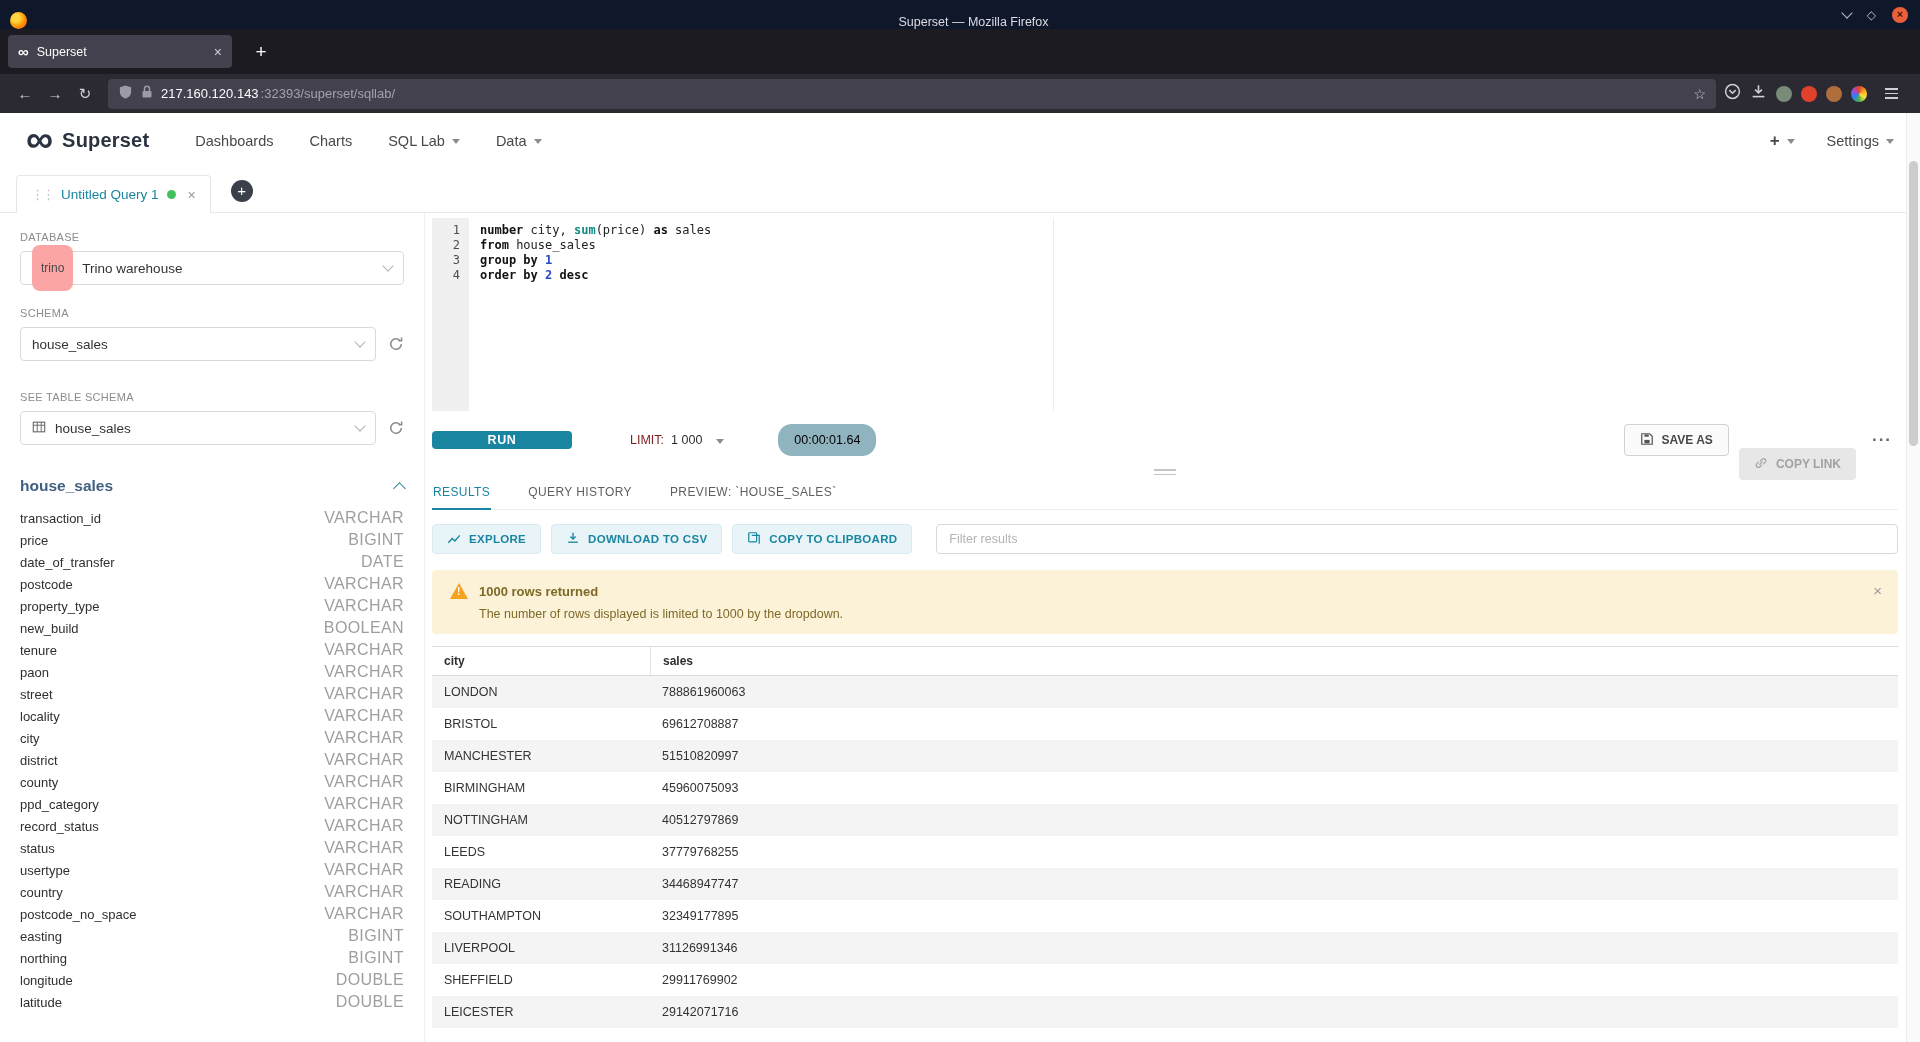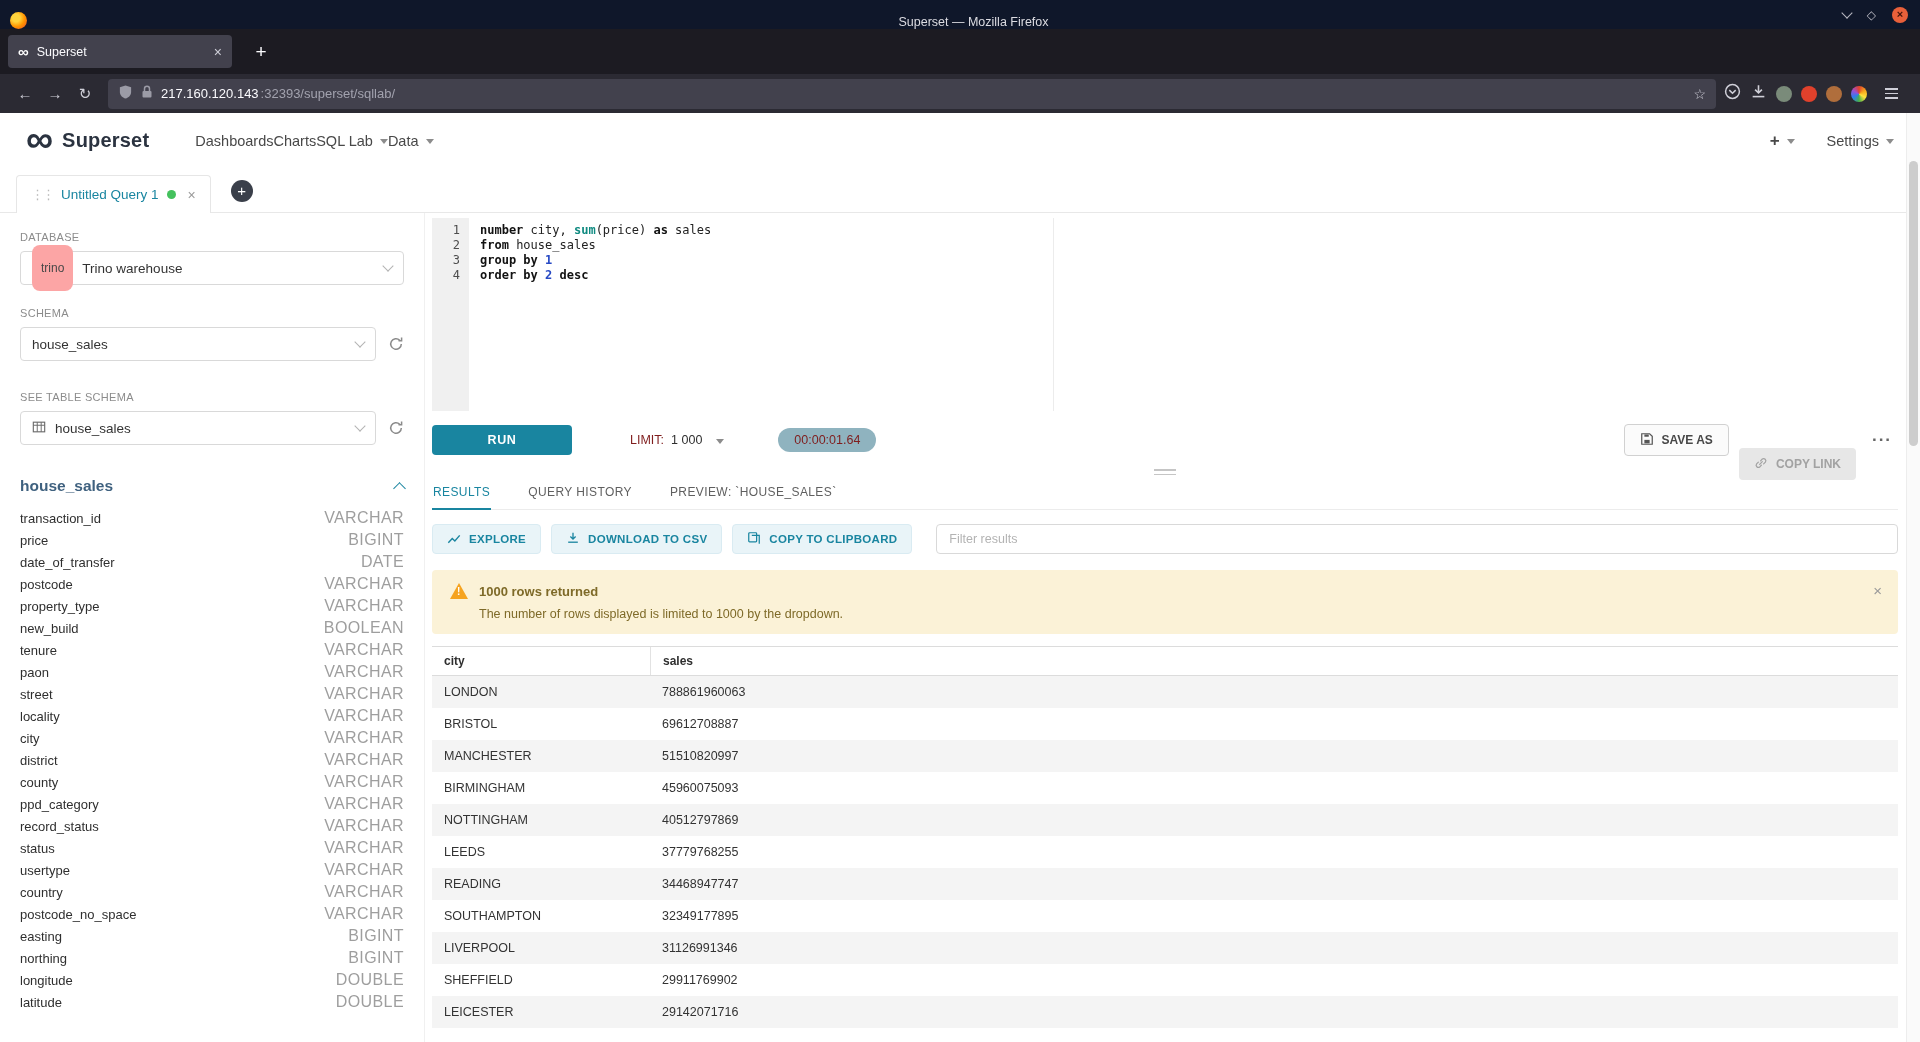--- a/index.html
+++ b/index.html
@@ -39,21 +39,21 @@
   .menu-btn { display:flex; flex-direction:column; gap:3px; width:30px; height:28px;
               align-items:center; justify-content:center; border-radius:4px; }
   .menu-btn i { display:block; width:13px; height:1.6px; background:#cfcfd8; }
   .nav-right { display:flex; align-items:center; gap:9px; padding-right:4px; }
 
   
   .app-header { height:55px; background:#fff; display:flex; align-items:center; padding:0 26px; }
   .brand { display:flex; align-items:center; gap:9px; }
   .brand-logo { font-size:38px; font-weight:bold; color:#2b3340; line-height:1; margin-top:-4px; }
   .brand-name { font-size:20px; font-weight:bold; color:#2b3340; letter-spacing:.2px; }
-  .app-nav { display:flex; align-items:center; margin-left:46px; font-size:14.5px; color:#484848;text-align:center; }
+  .app-nav { display:flex; align-items:center; gap:36px; margin-left:46px; font-size:14.5px; color:#484848;text-align:center; }
   .nav-item { display:flex; align-items:center; }
   .caret { width:0; height:0; border-left:4px solid transparent; border-right:4px solid transparent;
            border-top:5px solid #8c8c8c; margin-left:7px; margin-top:2px; }
   .header-right { margin-left:auto; display:flex; align-items:center; gap:32px; font-size:14.5px; color:#484848; }
   .plus-label { font-size:17px; font-weight:bold; }
 
   
   .querytabs { height:45px; background:#fff; display:flex; align-items:flex-end; padding-left:16px; position:relative; }
   .querytabs::after { content:""; position:absolute; left:0; right:0; bottom:0; height:1px; background:#e8e8e8; }
   .qtab { position:relative; z-index:2; height:38px; background:#fff; border:1px solid #e6e6e6; border-bottom:none;
@@ -96,26 +96,26 @@
   .code { flex:1; position:relative; padding:5px 0 0 11px;
           font-family:"DejaVu Sans Mono", monospace; font-size:12px; color:#222; }
   .code-line { height:15px; line-height:15px; white-space:pre; }
   .print-margin { position:absolute; top:0; bottom:0; left:584px; width:1px; background:#ececec; }
   .tk-kw { font-weight:bold; color:#121212; }
   .tk-fn { font-weight:bold; color:#0f8a80; }
   .tk-num { font-weight:bold; color:#2749c4; }
   .tk-pl { color:#222; }
 
   .sql-toolbar { margin-top:12px; height:34px; display:flex; align-items:center; }
-  .run-btn { width:140px; height:30px; background:#1985a0; color:#fff; border:none; border-radius:4px;
+  .run-btn { width:140px; height:18px; background:#1985a0; color:#fff; border:none; border-radius:4px;
              font-size:12.5px; font-weight:bold; letter-spacing:.6px; display:flex; align-items:center; justify-content:center; }
   .limit { margin-left:58px; display:flex; align-items:center; gap:7px; font-size:12.5px; }
   .limit-label { color:#7f1d1d; } .limit-value { color:#2f2f2f; }
-  .timer-pill { margin-left:54px; height:24px; padding:0 16px; border-radius:14px; background:#8fb3bf;
-                color:#7f1d1d; font-size:12.5px; display:flex; align-items:center; }
+  .timer-pill { margin-left:54px; height:32px; padding:0 16px; border-radius:14px; background:#8fb3bf;
+                color:#000000; font-size:12.5px; display:flex; align-items:center; }
   .toolbar-right { margin-left:auto; display:flex; align-items:center; gap:10px; }
   .btn-secondary { height:32px; padding:0 15px; border:1px solid #d1d1d1; background:#fbfbfb; border-radius:4px;
                    display:flex; align-items:center; gap:8px; font-size:12px; font-weight:bold; color:#484848; }
   .btn-disabled { height:32px; padding:0 15px; border:none; background:#e7e7e7; border-radius:4px;
                   display:flex; align-items:center; gap:8px; font-size:12px; font-weight:bold; color:#a2a2a2;margin-top:48px; }
   .more-btn { color:#666; font-size:17px; font-weight:bold; letter-spacing:1px; padding:0 6px; }
 
   .south-divider { height:14px; margin-top:8px; display:flex; align-items:center; justify-content:center;
                    flex-direction:column; gap:3px; }
   .south-divider i { display:block; width:22px; height:1.8px; background:#c5c5c5; }

